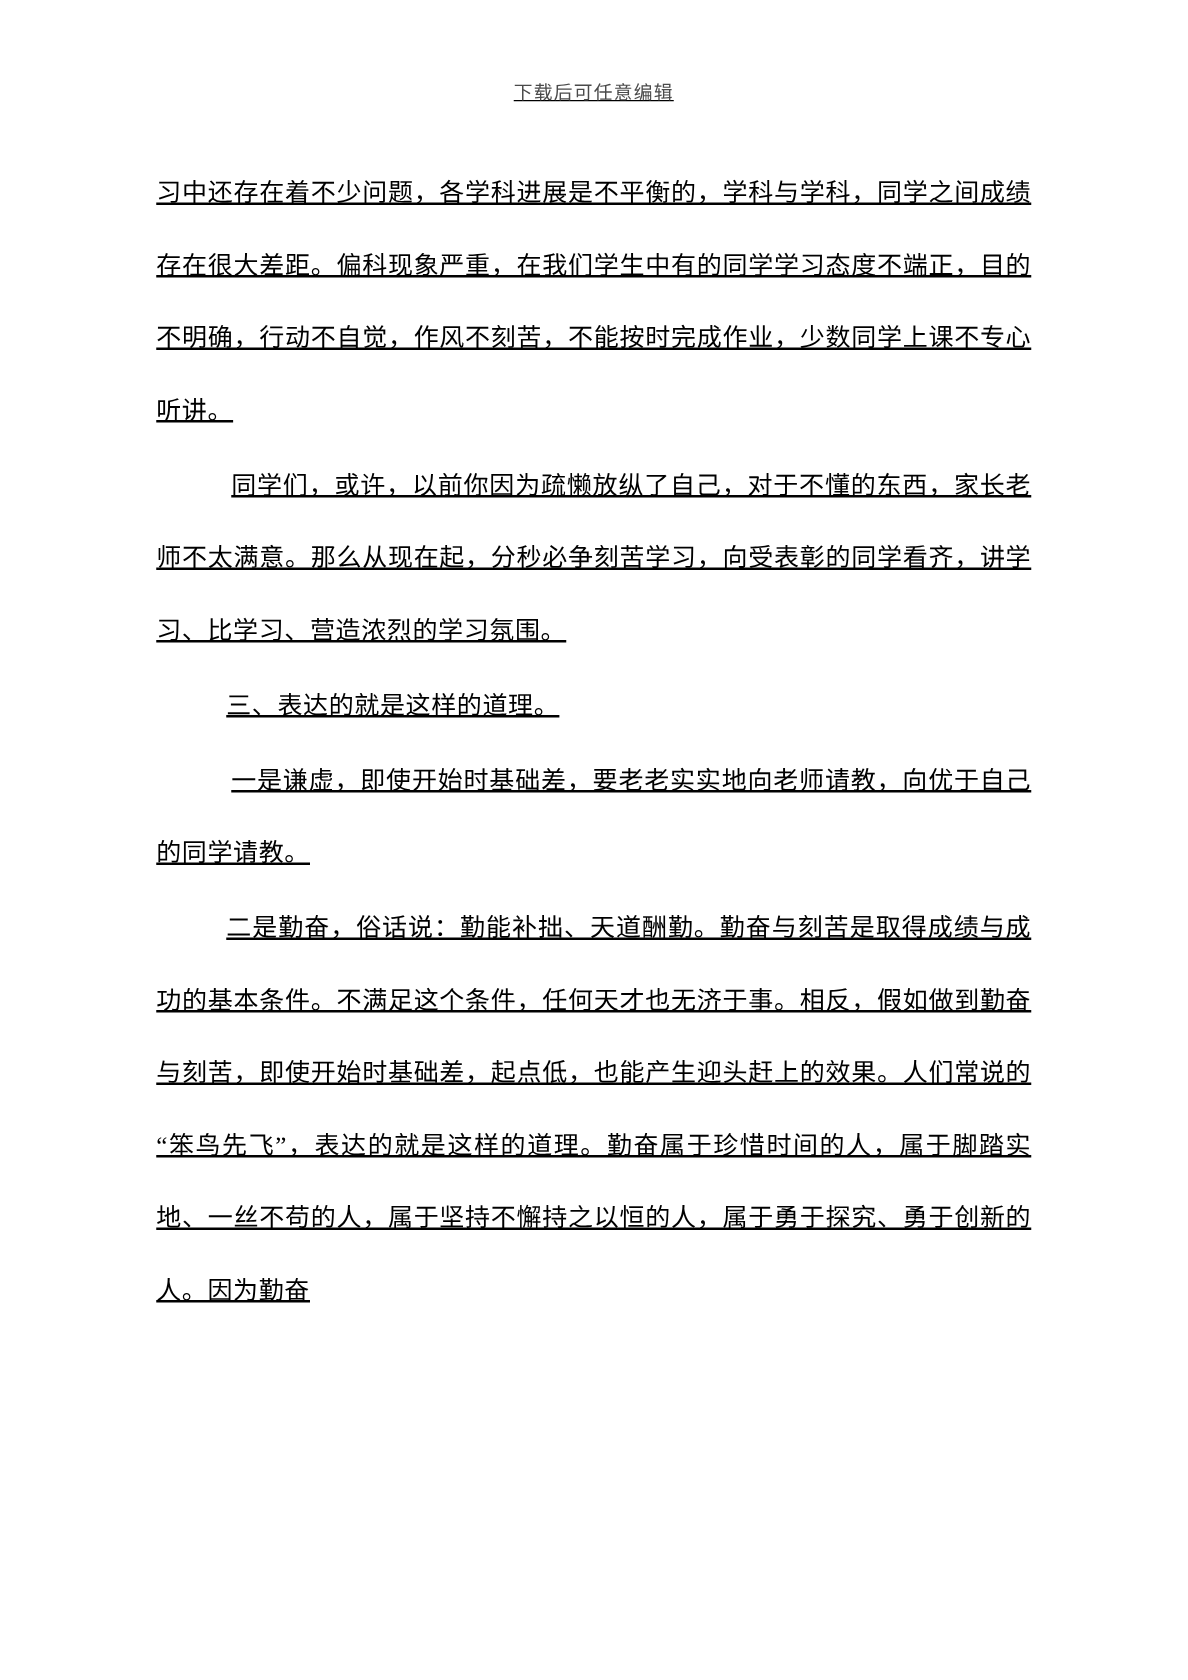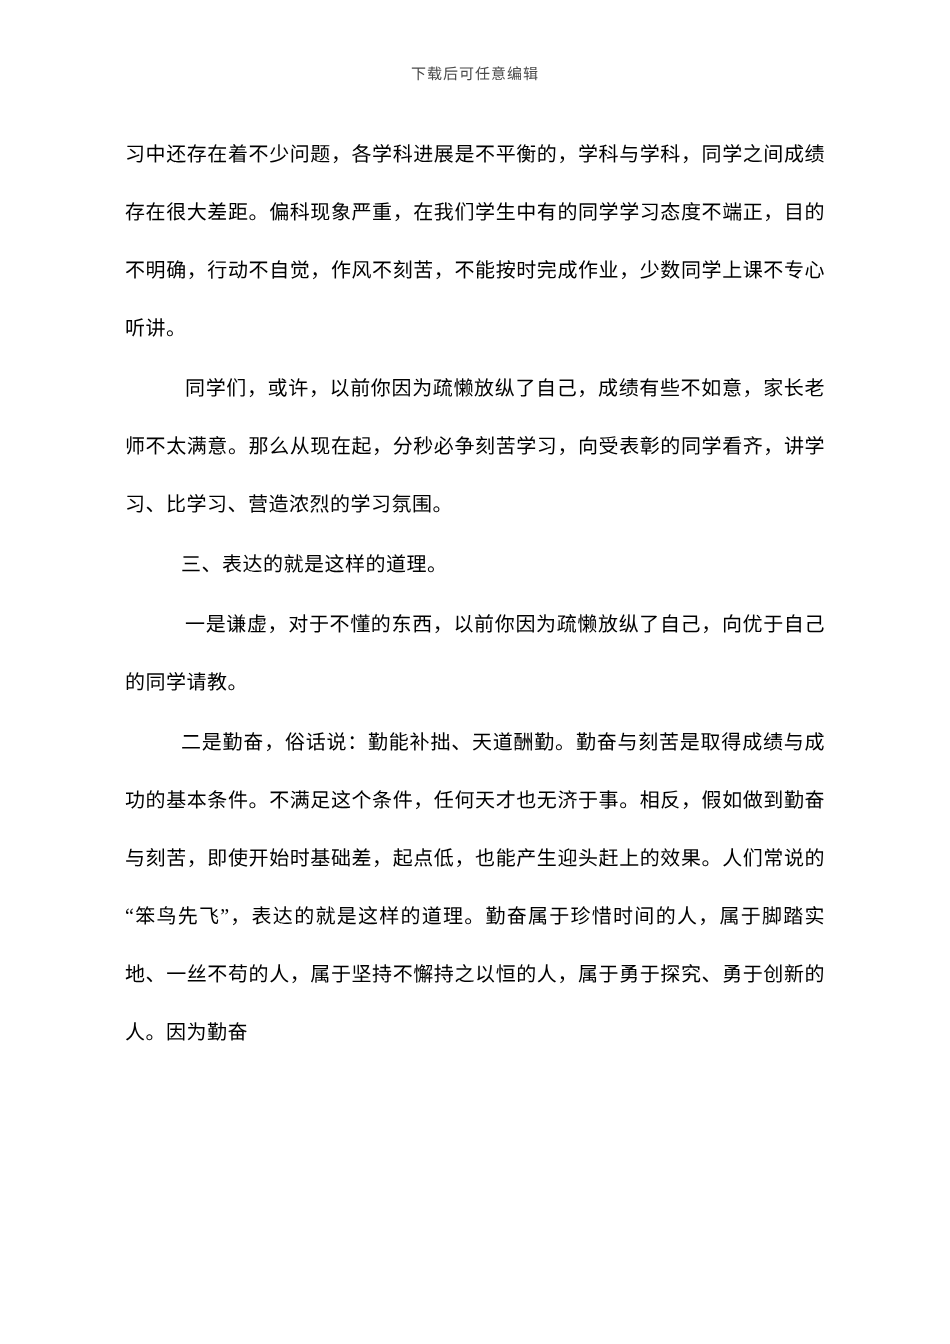--- a/index.html
+++ b/index.html
@@ -15,20 +15,21 @@
     position: relative;
     overflow: hidden;
   }
   .page {
     width: 950px;
     height: 1184px;
     box-sizing: border-box;
     padding: 0;
     position: relative;
     background: #ffffff;
+    text-decoration: underline;
   }
   .header {
     width: 100%;
     text-align: center;
     font-size: 15px;
     color: #4a4a4a;
     letter-spacing: 1px;
     padding-top: 62px;
     font-family: "Liberation Serif", "DejaVu Serif", serif;
   }
@@ -55,19 +56,19 @@
 </style>
 </head>
 <body>
 
 <div class="page">
 
   <div class="header">下载后可任意编辑</div>
 
   <div class="content">
     <p class="para">习中还存在着不少问题，各学科进展是不平衡的，学科与学科，同学之间成绩存在很大差距。偏科现象严重，在我们学生中有的同学学习态度不端正，目的不明确，行动不自觉，作风不刻苦，不能按时完成作业，少数同学上课不专心听讲。</p>
-    <p class="para indent">同学们，或许，以前你因为疏懒放纵了自己，成绩有些不如意，家长老师不太满意。那么从现在起，分秒必争刻苦学习，向受表彰的同学看齐，讲学习、比学习、营造浓烈的学习氛围。</p>
+    <p class="para indent">同学们，或许，以前你因为疏懒放纵了自己，对于不懂的东西，家长老师不太满意。那么从现在起，分秒必争刻苦学习，向受表彰的同学看齐，讲学习、比学习、营造浓烈的学习氛围。</p>
     <p class="para indent-small">三、表达的就是这样的道理。</p>
-    <p class="para indent">一是谦虚，对于不懂的东西，以前你因为疏懒放纵了自己，向优于自己的同学请教。</p>
+    <p class="para indent">一是谦虚，即使开始时基础差，要老老实实地向老师请教，向优于自己的同学请教。</p>
     <p class="para indent-small">二是勤奋，俗话说：勤能补拙、天道酬勤。勤奋与刻苦是取得成绩与成功的基本条件。不满足这个条件，任何天才也无济于事。相反，假如做到勤奋与刻苦，即使开始时基础差，起点低，也能产生迎头赶上的效果。人们常说的“笨鸟先飞”，表达的就是这样的道理。勤奋属于珍惜时间的人，属于脚踏实地、一丝不苟的人，属于坚持不懈持之以恒的人，属于勇于探究、勇于创新的人。因为勤奋</p>
   </div>
 
 </div>
 
 </body></html>

